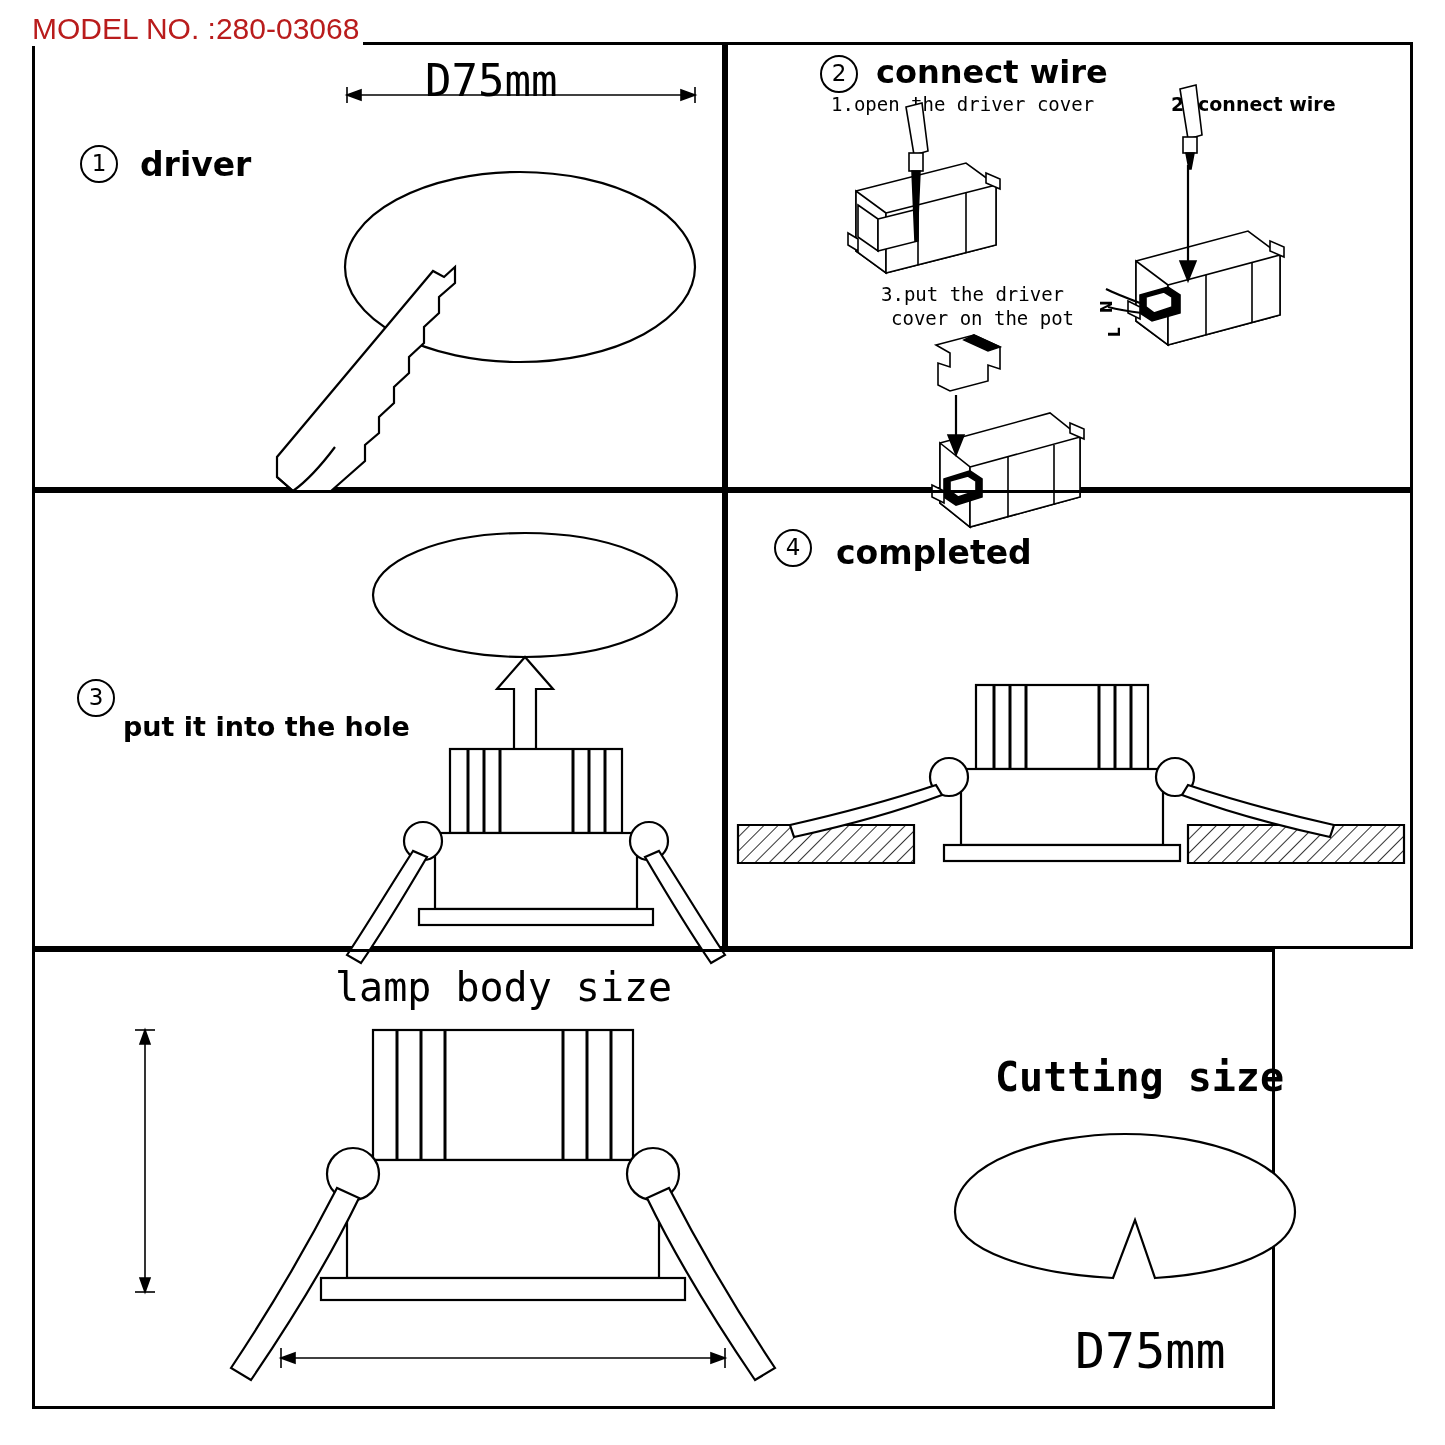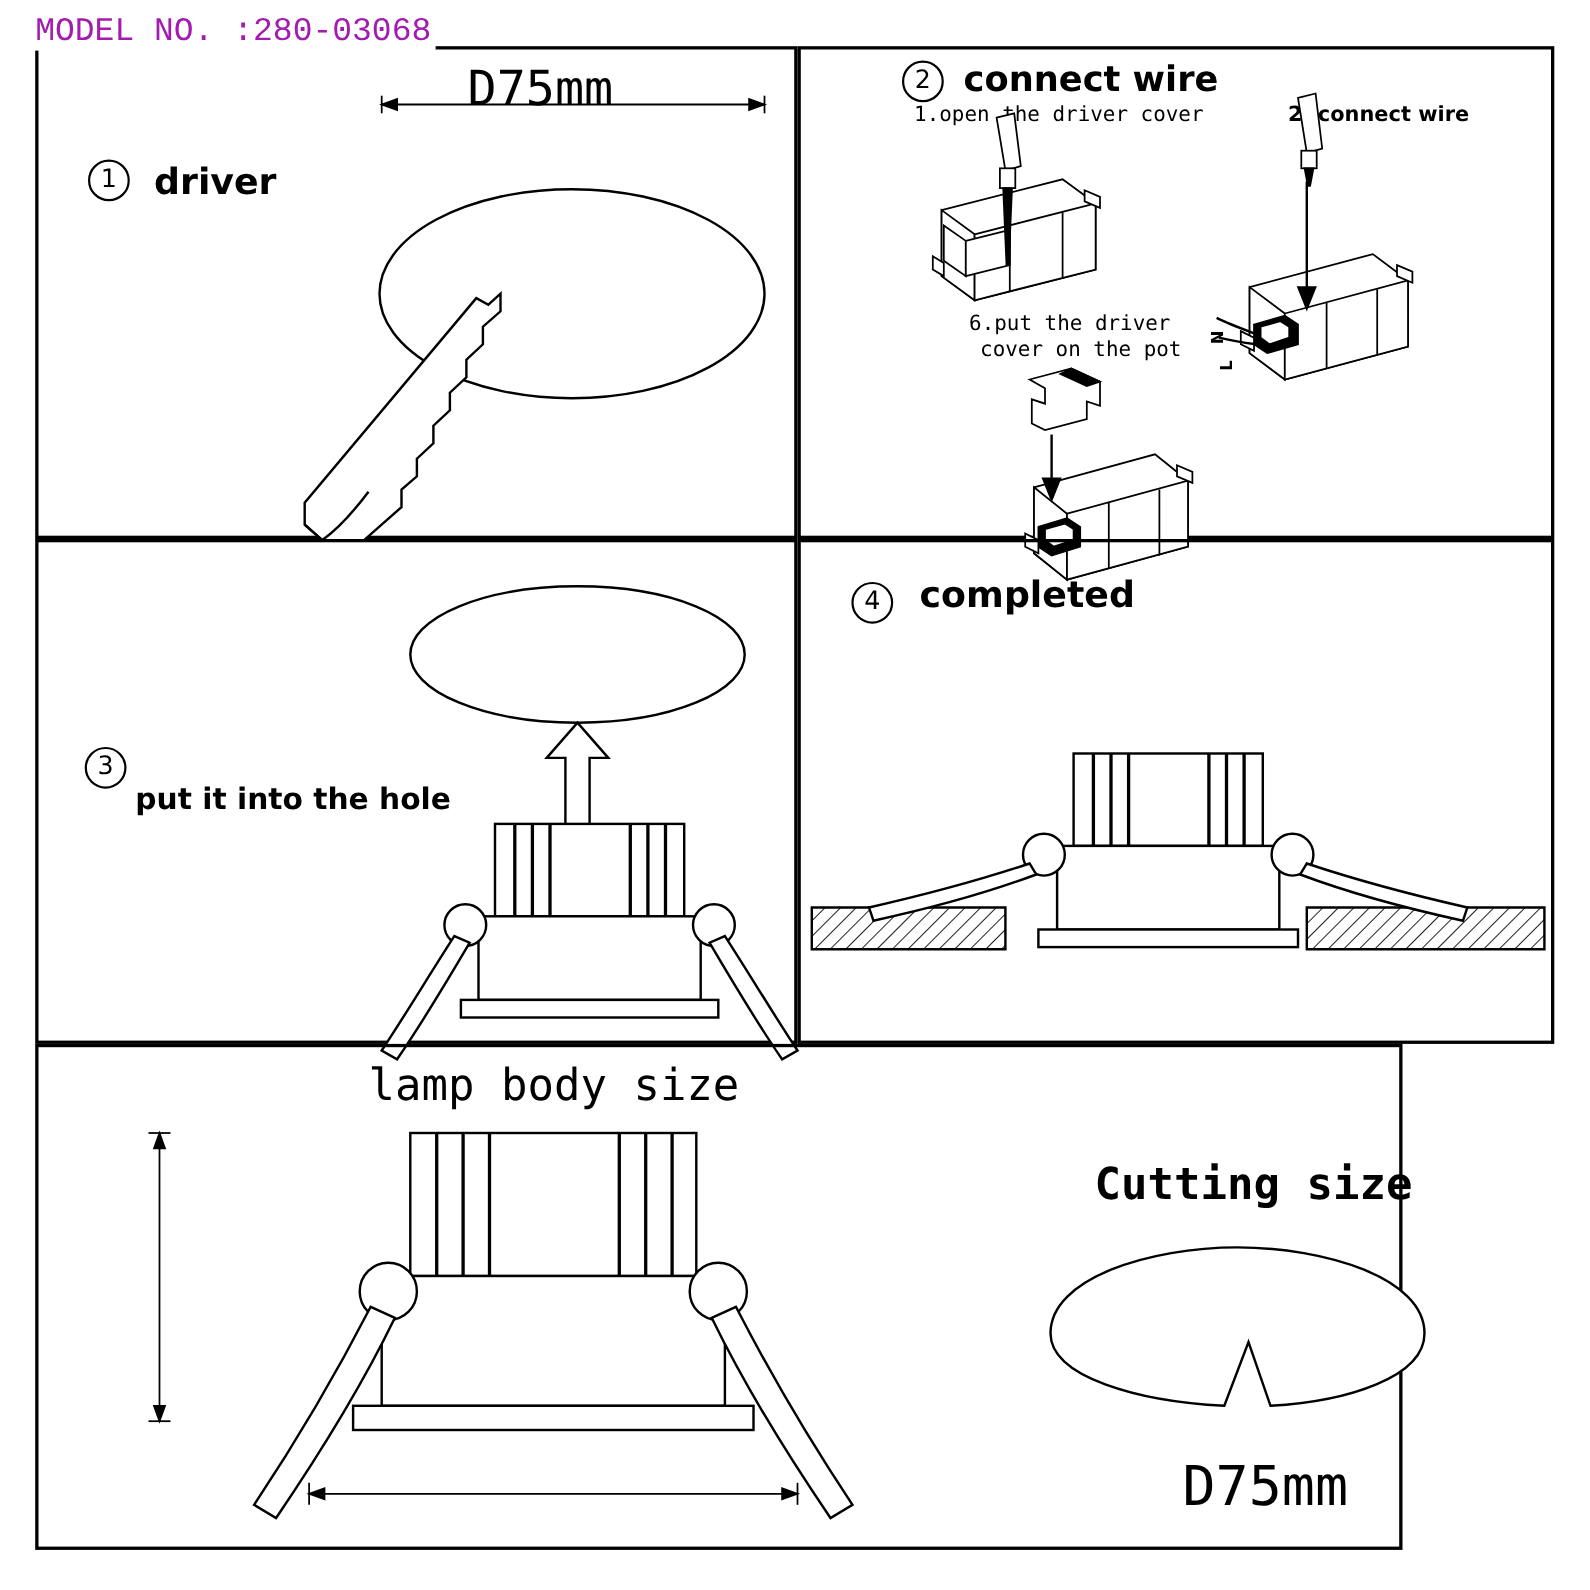--- a/index.html
+++ b/index.html
@@ -26,24 +26,24 @@
   .p1 { left: 32px;  top: 42px;  width: 693px;  height: 448px; }
   .p2 { left: 725px; top: 42px;  width: 688px;  height: 448px; }
   .p3 { left: 32px;  top: 490px; width: 693px;  height: 459px; }
   .p4 { left: 725px; top: 490px; width: 688px;  height: 459px; }
   .p5 { left: 32px;  top: 949px; width: 1243px; height: 460px; }
 
   .model-no {
     position: absolute;
     left: 28px;
     top: 12px;
-    font-family: Liberation Mono, monospace;
+    font-family: Liberation Sans, sans-serif;
     font-size: 30px;
     letter-spacing: 0px;
-    color: #a21caf;
+    color: #b91c1c;
     background: #fff;
     padding: 0 4px;
     z-index: 5;
     white-space: nowrap;
   }
 
   .step-badge {
     position: absolute;
     width: 38px;
     height: 38px;
@@ -145,21 +145,21 @@
       <path class="ln" d="M 300,402 C 288,418 272,436 258,446"></path>
     </svg>
   </div>
 
   <div class="frame p2">
     <div class="step-badge" style="left:92px; top:10px;">2</div>
     <div class="step-title" style="left:148px; top:8px; font-size:32px;">connect wire</div>
 
     <div class="mono-label" style="left:103px; top:48px;">1.open the driver cover</div>
     <div class="bold-label" style="left:443px; top:48px;">2. connect wire</div>
-    <div class="mono-label" style="left:153px; top:238px;">6.put the driver</div>
+    <div class="mono-label" style="left:153px; top:238px;">3.put the driver</div>
     <div class="mono-label" style="left:163px; top:262px;">cover on the pot</div>
 
     <svg width="688" height="448" viewBox="0 0 688 448">
 
       <g>
         <polygon class="fill-wht-thin" points="128,146 238,118 268,140 268,200 158,228 128,206"></polygon>
         <polygon class="fill-wht-thin" points="128,146 158,168 158,228 128,206"></polygon>
         <polygon class="fill-wht-thin" points="158,168 268,140 268,200 158,228"></polygon>
         <line class="ln-thin" x1="190" y1="160" x2="190" y2="220"></line>
         <line class="ln-thin" x1="238" y1="148" x2="238" y2="208"></line>
@@ -250,21 +250,21 @@
         <circle class="fill-wht" cx="614" cy="348" r="19"></circle>
 
         <path class="fill-wht" d="M 378,358 C 356,392 332,432 312,462 L 326,470 C 348,438 372,398 392,364 Z"></path>
         <path class="fill-wht" d="M 624,358 C 646,392 670,432 690,462 L 676,470 C 654,438 630,398 610,364 Z"></path>
       </g>
     </svg>
   </div>
 
   <div class="frame p4">
     <div class="step-badge" style="left:46px; top:36px;">4</div>
-    <div class="step-title" style="left:108px; top:28px;">completed</div>
+    <div class="step-title" style="left:108px; top:40px;">completed</div>
 
     <svg width="688" height="459" viewBox="0 0 688 459">
       <defs>
         <pattern id="hatch" width="10" height="10" patternUnits="userSpaceOnUse" patternTransform="rotate(45)">
           <line x1="0" y1="0" x2="0" y2="10" stroke="#000" stroke-width="1.6"></line>
         </pattern>
       </defs>
 
       <path d="M 10,332 L 186,332 L 186,370 L 10,370 Z" fill="url(#hatch)" stroke="#000" stroke-width="2.2"></path>
       <path d="M 460,332 L 676,332 L 676,370 L 460,370 Z" fill="url(#hatch)" stroke="#000" stroke-width="2.2"></path>

